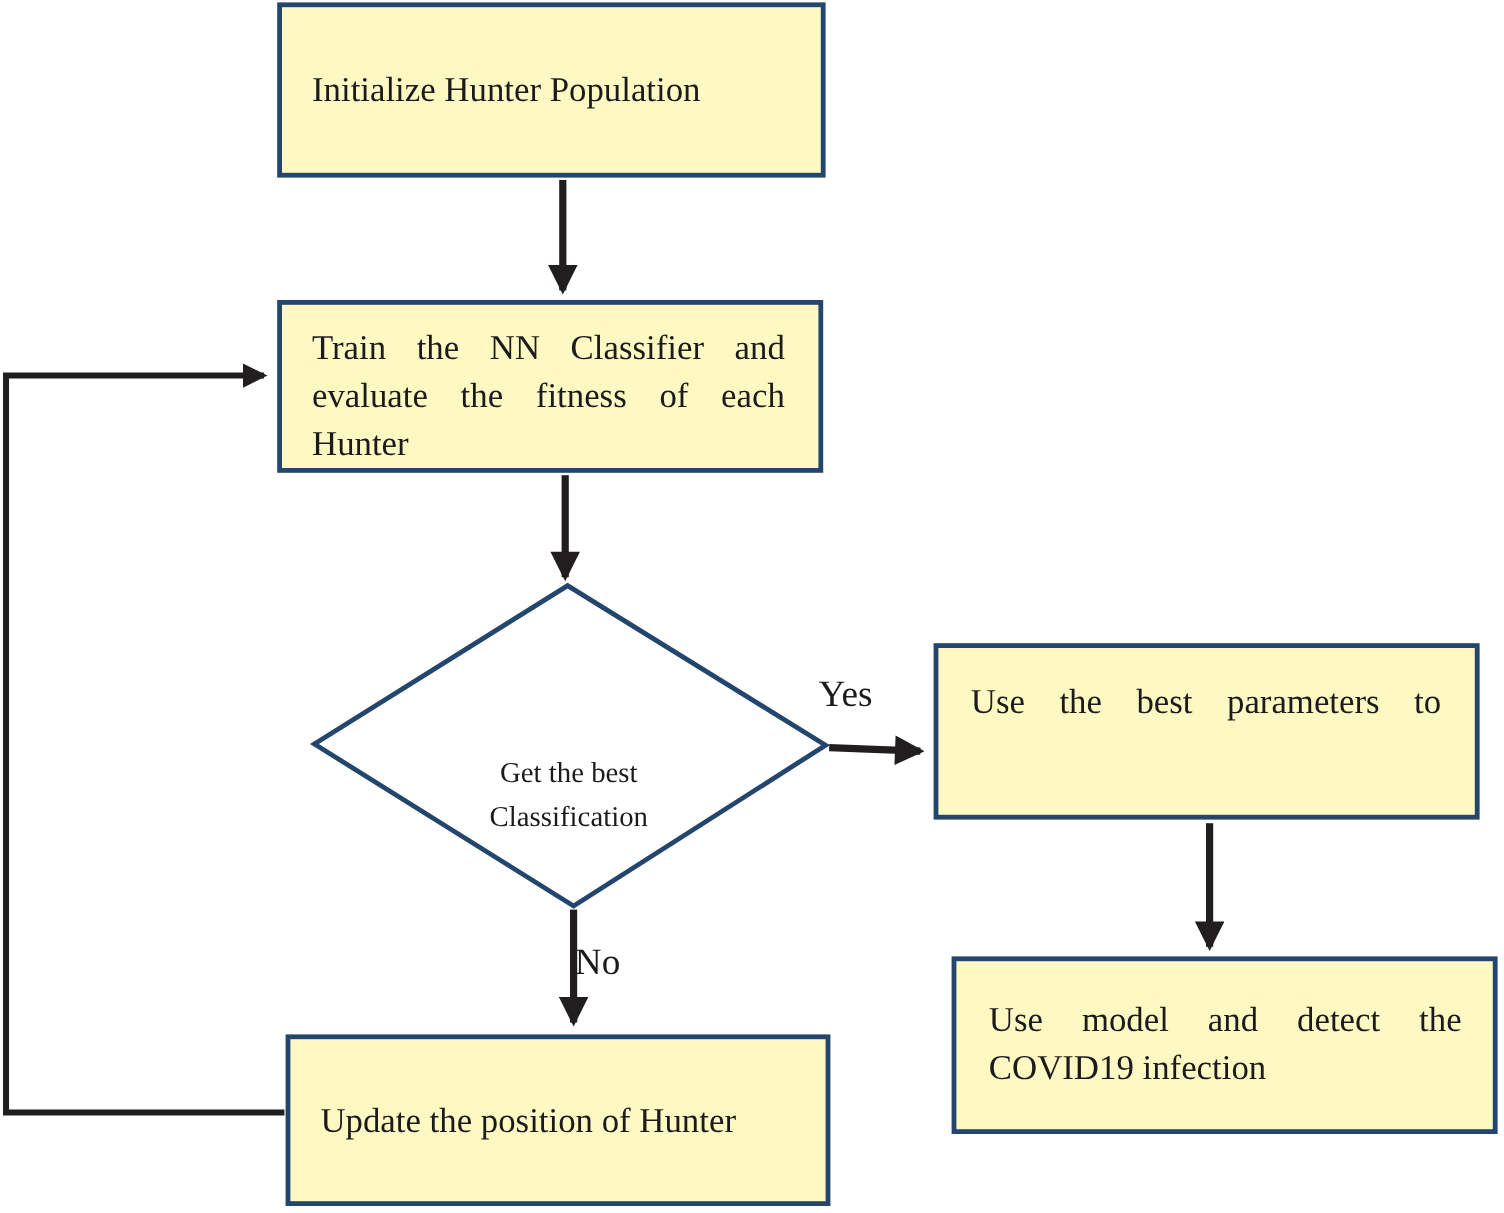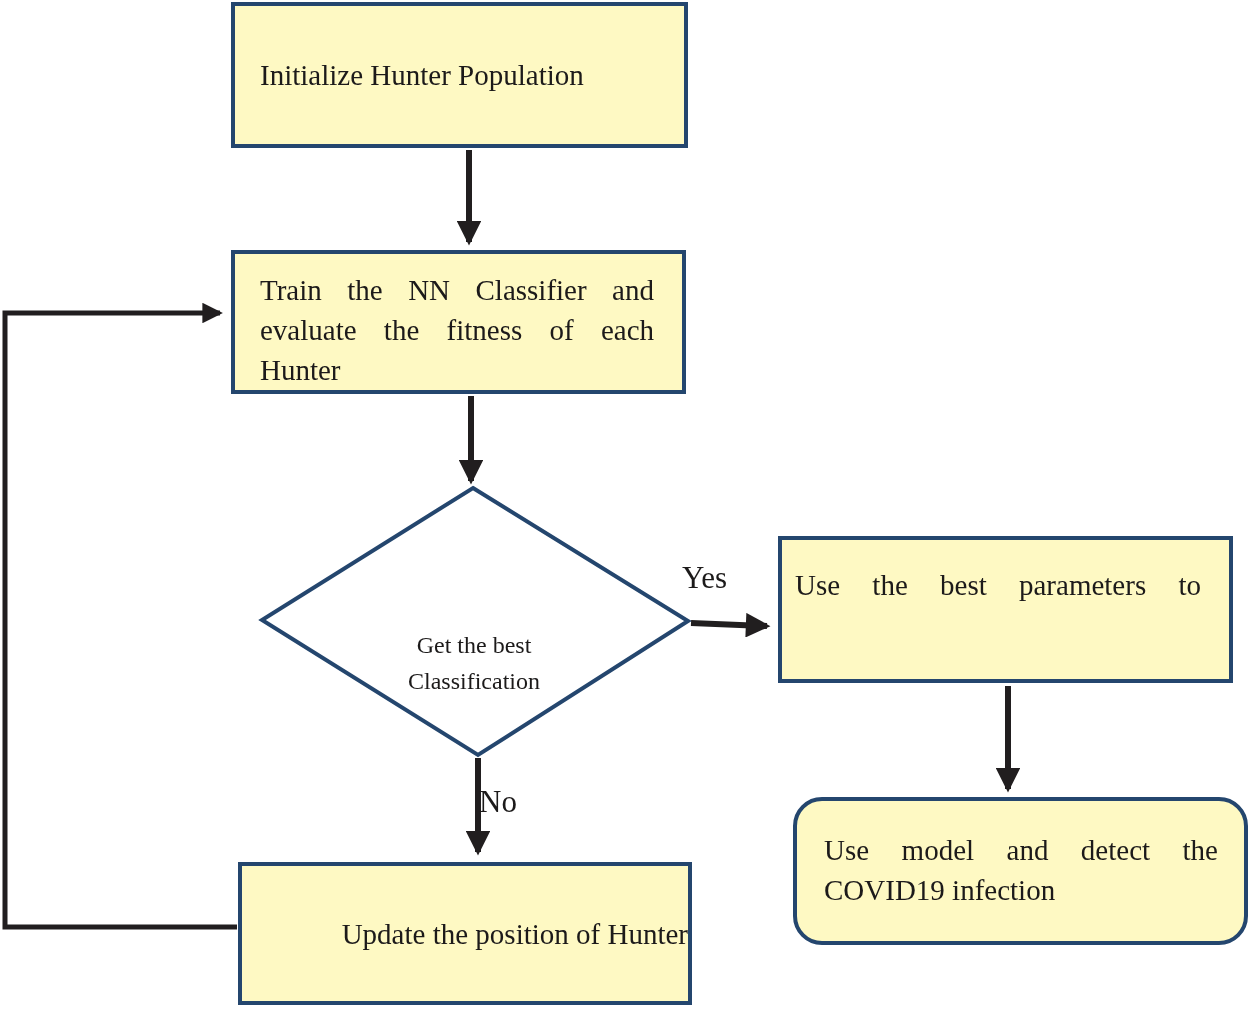--- a/index.html
+++ b/index.html
@@ -32,23 +32,23 @@
     background: #fef9c3;
     border: 4px solid var(--border, #24466e);
     font-size: 29px;
     line-height: 40px;
   }
   .node .line { display: block; }
   .node .line.just { text-align: justify; text-align-last: justify; }
   .vcenter { display: flex; align-items: center; }
   #node-initialize { left: 231px; top: 2px;   width: 457px; height: 146px; padding-left: 25px; }
   #node-train      { left: 231px; top: 250px; width: 455px; height: 144px; padding: 16px 28px 0 25px; }
-  #node-params     { left: 778px; top: 536px; width: 455px; height: 147px; padding: 25px 28px 0 13px; }
-  #node-model      { left: 793px; top: 797px; width: 455px; height: 148px; padding: 29px 26px 0 27px; border-radius: 29px; }
-  #node-update     { left: 238px; top: 862px; width: 454px; height: 143px; padding-left: 25px; justify-content: flex-end; }
+  #node-params     { left: 778px; top: 536px; width: 455px; height: 147px; padding: 25px 28px 0 27px; }
+  #node-model      { left: 793px; top: 797px; width: 455px; height: 148px; padding: 29px 26px 0 27px; }
+  #node-update     { left: 238px; top: 862px; width: 454px; height: 143px; padding-left: 25px; }
   .diamond-label {
     position: absolute;
     left: 354px; top: 583px; width: 240px;
     text-align: center;
     font-size: 24px;
     line-height: 36px;
     margin-top: 44px;
   }
   .edge-label {
     position: absolute;

